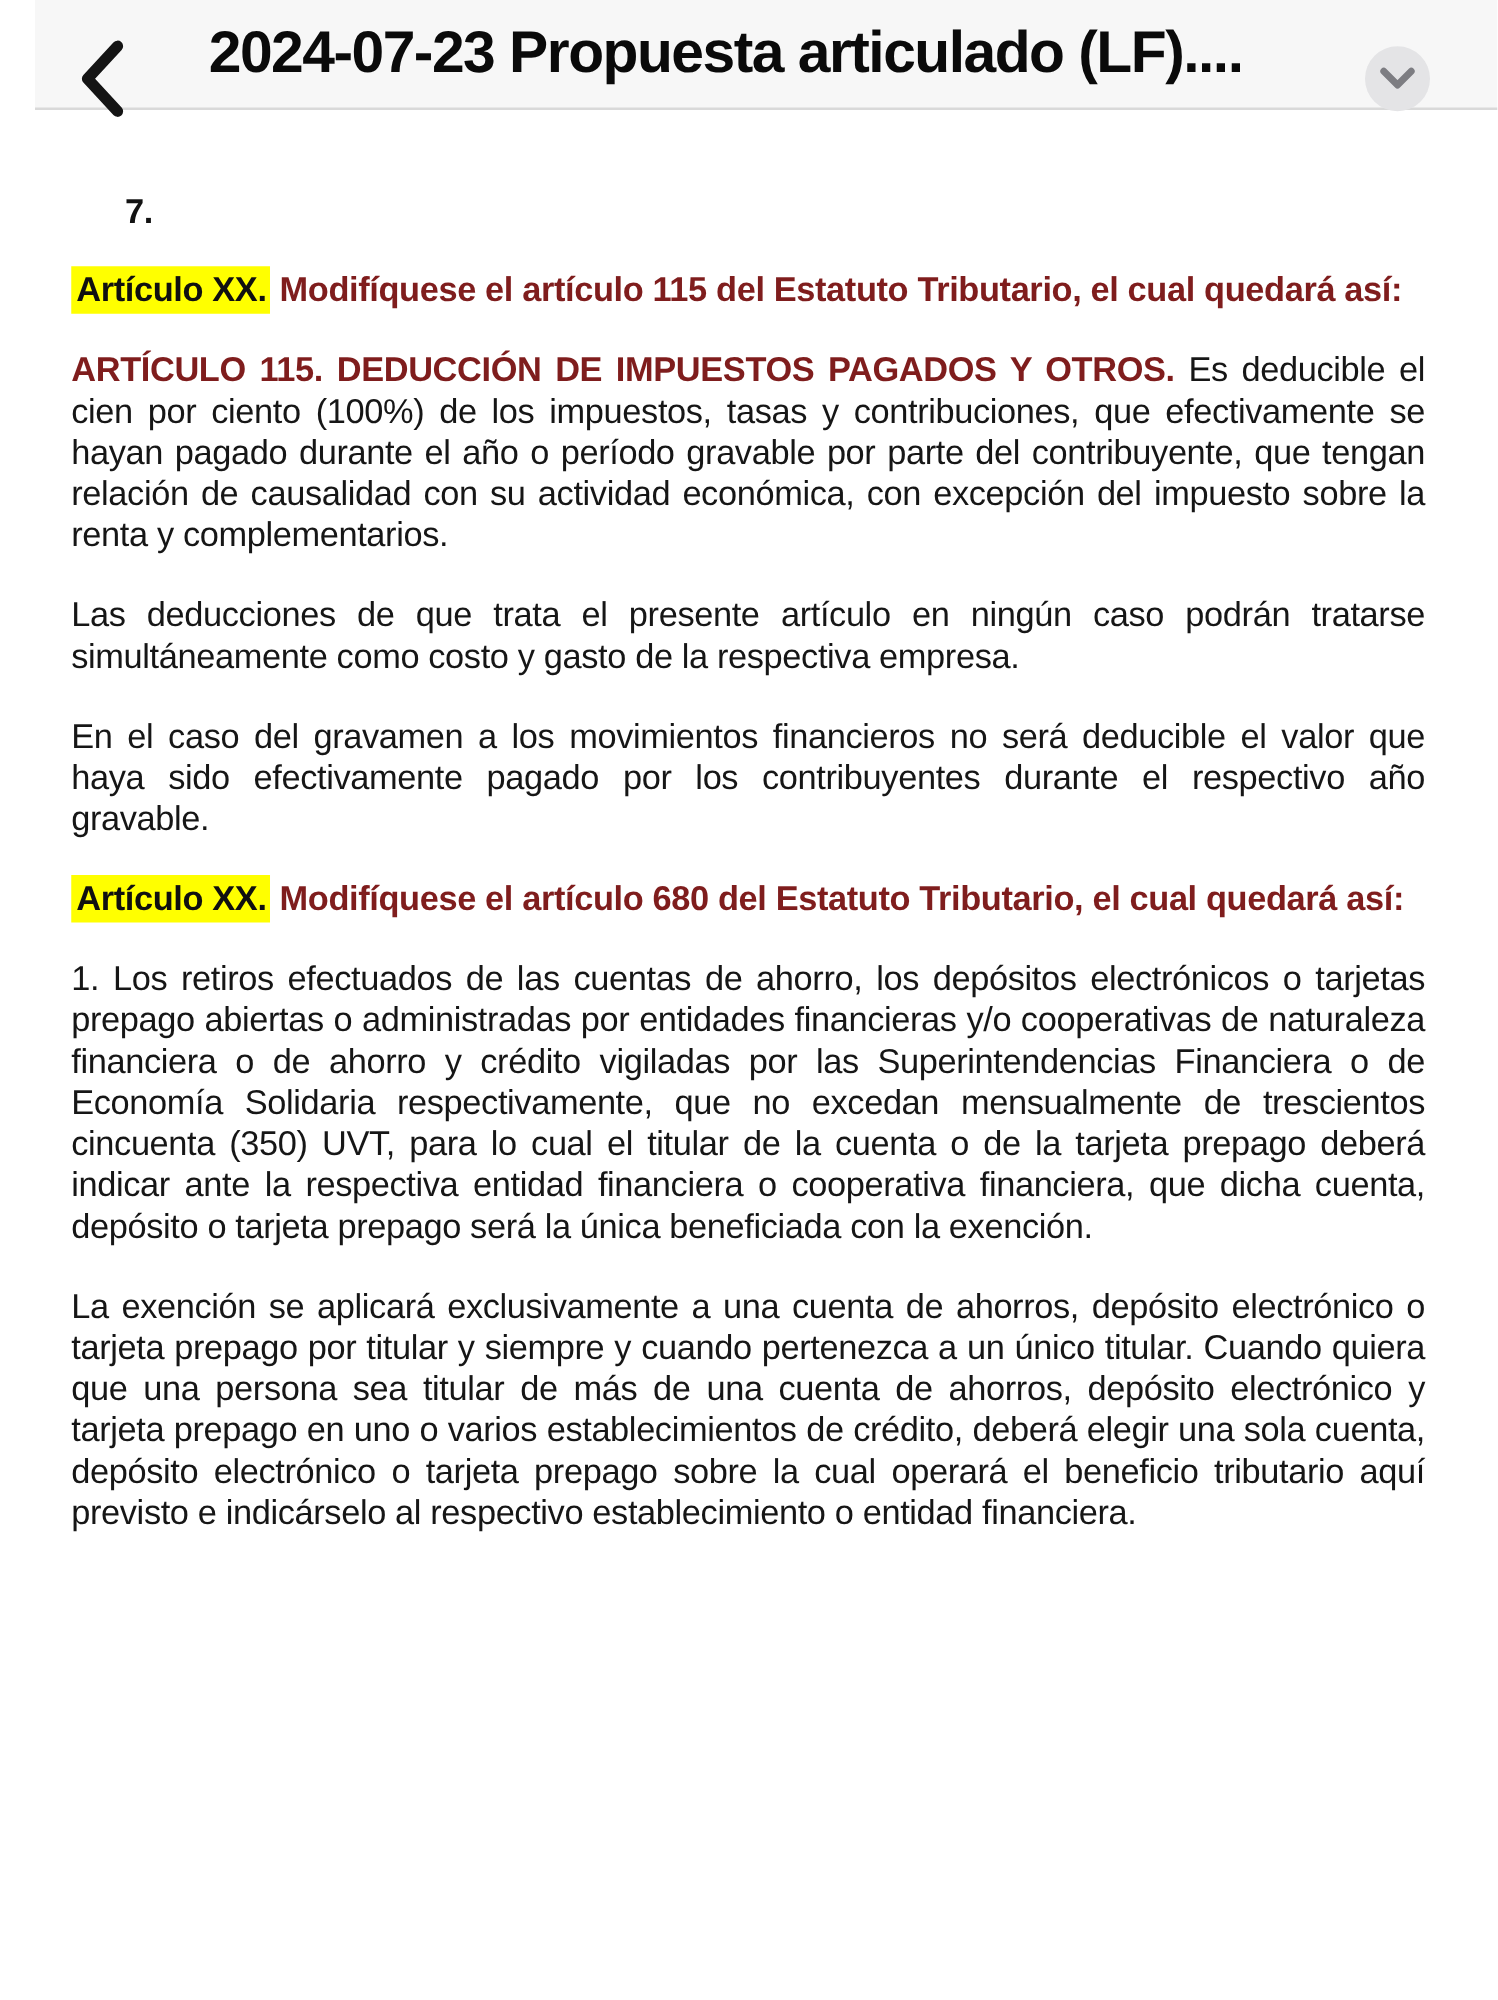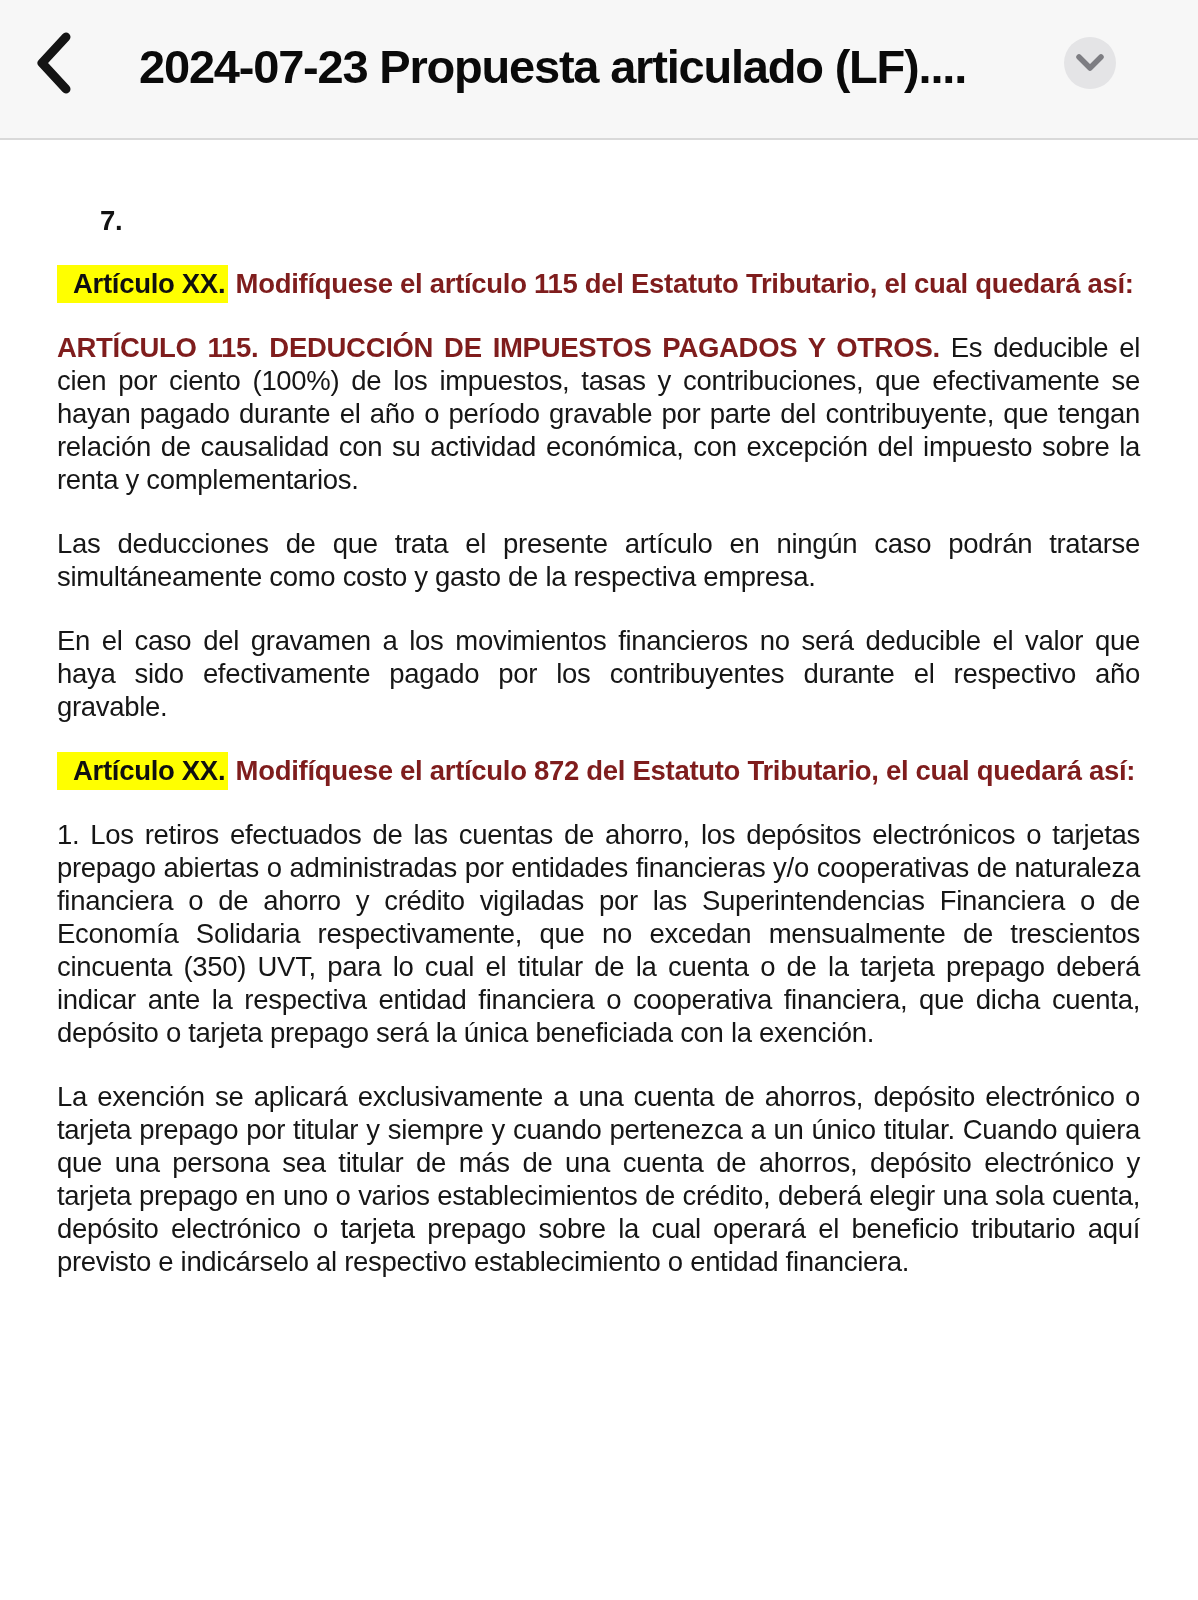--- a/index.html
+++ b/index.html
@@ -7,23 +7,24 @@
   body {
     height:1600px;
     background:#ffffff;
     font-family:"Liberation Sans", sans-serif;
     overflow:hidden;
     position:relative;
   }
   
   .header {
     position:relative;
-    height:140px;
+    height:88px;
     background:#f7f7f7;
     border-bottom:2px solid #d9d9d9;
+    margin-left:28px;
   }
   .back-btn {
     position:absolute; left:18px; top:22px;
     width:70px; height:82px;
     background:none; border:none; cursor:pointer;
     display:flex; align-items:center; justify-content:center;
   }
   .title {
     position:absolute; left:139px; top:50%;
     transform:translateY(-54%);
@@ -53,21 +54,21 @@
     font-size:27.5px; line-height:33px;
     text-align:justify;
     color:#161616;
     letter-spacing:-0.3px;
     margin-bottom:31px;
   }
   .b { font-weight:700; color:#7f1d1d; }
   .hl {
     font-weight:700; color:#101010;
     background:#ffff00;
-    padding:3px 3px 4px 16px;
+    padding:3px 3px 4px 4px;
   }
   .hl:empty, .b:empty { display:none; padding:0; }
 </style>
 </head>
 <body>
 
 <header class="header">
   <button class="back-btn">
     <svg width="40" height="64" viewBox="0 0 40 64">
       <polyline points="33,6 9,32 33,58" fill="none" stroke="#141414" stroke-width="9" stroke-linecap="round" stroke-linejoin="round"></polyline>
@@ -87,21 +88,21 @@
     </h2>
 
   <p class="para"><span class="hl">Artículo XX.</span><span class="b"> Modifíquese el artículo 115 del Estatuto Tributario, el cual quedará así:</span><span></span></p>
 
   <p class="para"><span class="b">ARTÍCULO 115. DEDUCCIÓN DE IMPUESTOS PAGADOS Y OTROS.</span><span> Es deducible el cien por ciento (100%) de los impuestos, tasas y contribuciones, que efectivamente se hayan pagado durante el año o período gravable por parte del contribuyente, que tengan relación de causalidad con su actividad económica, con excepción del impuesto sobre la renta y complementarios.</span></p>
 
   <p class="para"><span>Las deducciones de que trata el presente artículo en ningún caso podrán tratarse simultáneamente como costo y gasto de la respectiva empresa.</span></p>
 
   <p class="para"><span>En el caso del gravamen a los movimientos financieros no será deducible el valor que haya sido efectivamente pagado por los contribuyentes durante el respectivo año gravable.</span></p>
 
-  <p class="para"><span class="hl">Artículo XX.</span><span class="b"> Modifíquese el artículo 872 del Estatuto Tributario, el cual quedará así:</span><span></span></p>
+  <p class="para"><span class="hl">Artículo XX.</span><span class="b"> Modifíquese el artículo 680 del Estatuto Tributario, el cual quedará así:</span><span></span></p>
 
 
 
 
   <p class="para"><span>1. Los retiros efectuados de las cuentas de ahorro, los depósitos electrónicos o tarjetas prepago abiertas o administradas por entidades financieras y/o cooperativas de naturaleza financiera o de ahorro y crédito vigiladas por las Superintendencias Financiera o de Economía Solidaria respectivamente, que no excedan mensualmente de trescientos cincuenta (350) UVT, para lo cual el titular de la cuenta o de la tarjeta prepago deberá indicar ante la respectiva entidad financiera o cooperativa financiera, que dicha cuenta, depósito o tarjeta prepago será la única beneficiada con la exención.</span></p>
 
   <p class="para"><span>La exención se aplicará exclusivamente a una cuenta de ahorros, depósito electrónico o tarjeta prepago por titular y siempre y cuando pertenezca a un único titular. Cuando quiera que una persona sea titular de más de una cuenta de ahorros, depósito electrónico y tarjeta prepago en uno o varios establecimientos de crédito, deberá elegir una sola cuenta, depósito electrónico o tarjeta prepago sobre la cual operará el beneficio tributario aquí previsto e indicárselo al respectivo establecimiento o entidad financiera.</span></p>
 </main>
 
 </body></html>

